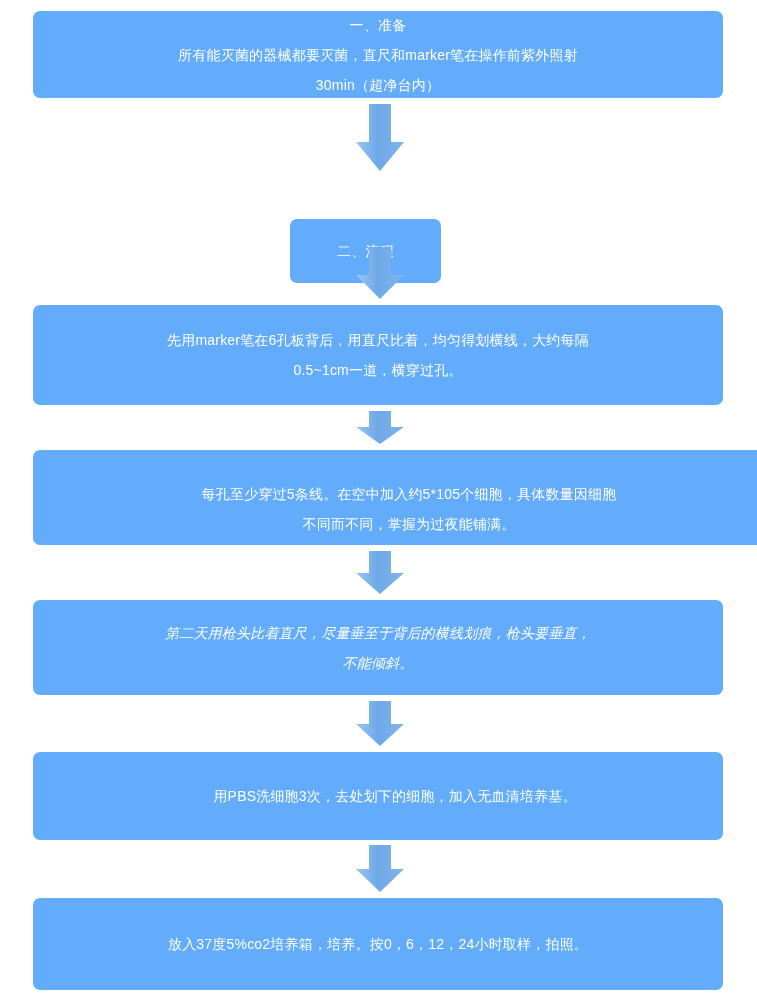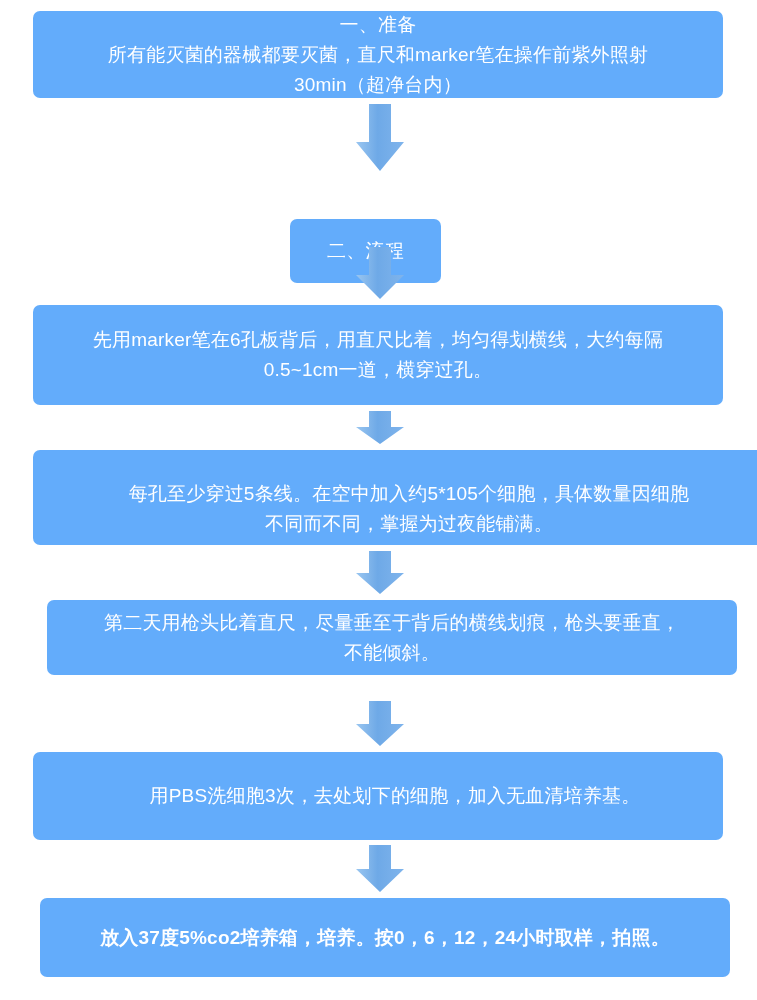--- a/index.html
+++ b/index.html
@@ -26,40 +26,40 @@
     position: absolute;
     box-sizing: border-box;
     background: #63acfb;
     border-radius: 7px;
     color: #ffffff;
     display: flex;
     align-items: center;
     justify-content: center;
     text-align: center;
     padding: 6px 14px;
-    font-size: 19px;
+    font-size: 14px;
     line-height: 30px;
     letter-spacing: 0.2px;
     font-weight: 400;
     -webkit-font-smoothing: antialiased;
   }
   .node .txt {
     display: block;
     width: 100%;
     white-space: pre-line;
   }
 
   
   .node-prepare  { left: 33px;  top: 11px;  width: 690px; height: 87px; }
   .node-process  { left: 290px; top: 177px; width: 151px; height: 64px; margin-top: 42px; }
   .node-step1    { left: 33px;  top: 305px; width: 690px; height: 100px; align-items: center; }
   .node-step2    { left: 33px;  top: 450px; width: 752px; height: 95px; align-items: flex-end; }
-  .node-step3    { left: 47px;  top: 600px; width: 690px; height: 75px; }
+  .node-step3    { left: 33px;  top: 600px; width: 690px; height: 95px; font-style: italic; }
   .node-step4    { left: 33px;  top: 752px; width: 690px; height: 88px; padding-left: 48px; }
-  .node-step5    { left: 40px;  top: 898px; width: 690px; height: 79px; font-weight: bold; }
+  .node-step5    { left: 33px;  top: 898px; width: 690px; height: 92px; }
 
   
   .arrow {
     position: absolute;
     width: 52px;
     left: 354px;
   }
   .arrow svg { display: block; width: 52px; height: 100%; }
 
   .arrow-1 { top: 104px; height: 68px; }

